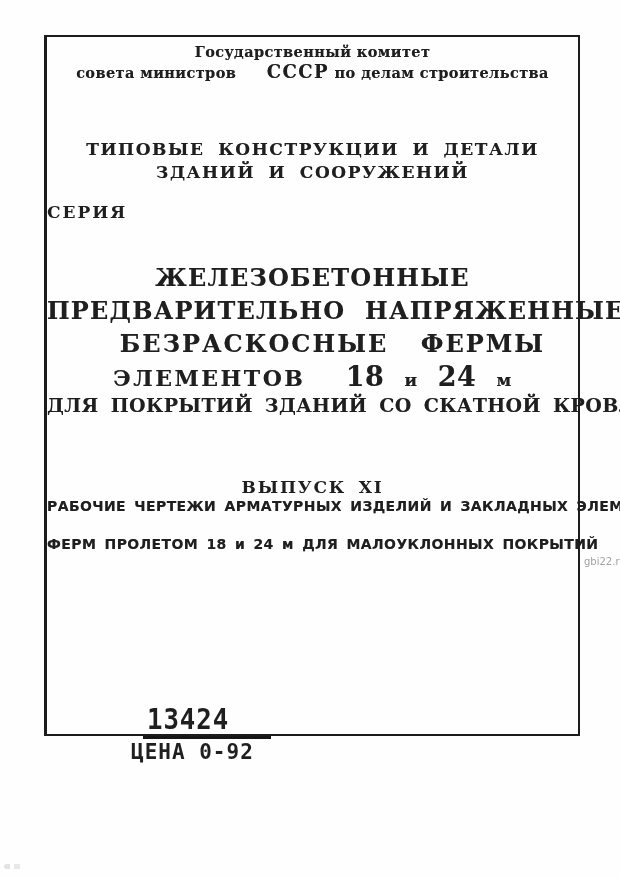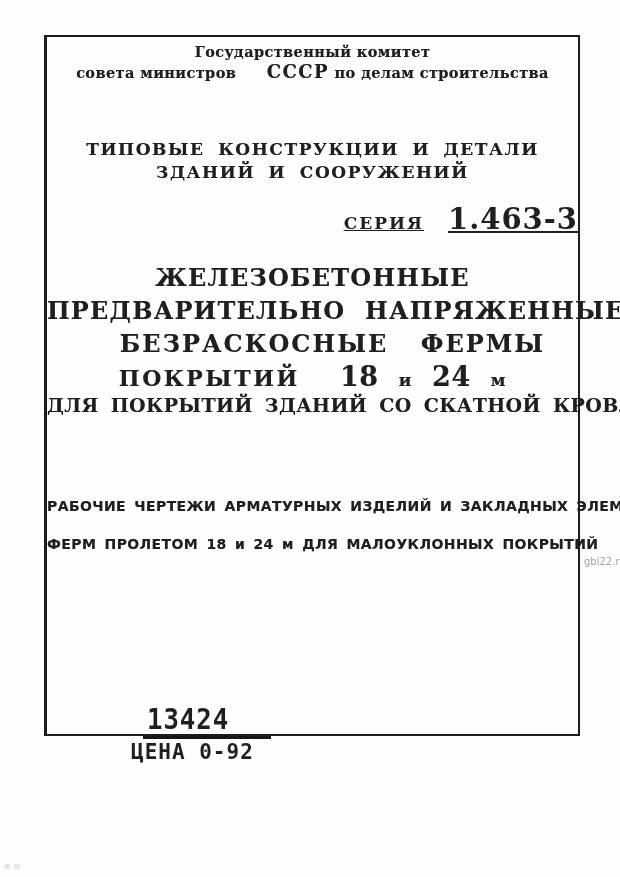--- a/index.html
+++ b/index.html
@@ -51,24 +51,23 @@
     font-weight: 700;
     font-size: 17px;
     letter-spacing: 1.6px;
     word-spacing: 6px;
     white-space: nowrap;
     text-shadow: 0 0 0.4px rgba(30,30,30,0.5);
   }
   
   .series-row {
     display: flex;
-    justify-content: flex-end;
+    justify-content: space-between;
     align-items: baseline;
-    gap: 24px;
-    text-decoration: underline;
+    gap: 16px;
   }
   .series-label {
     font-weight: 700;
     font-size: 17px;
     letter-spacing: 2px;
   }
   .series-number {
     font-weight: 700;
     font-size: 29px;
     letter-spacing: 1px;
@@ -166,29 +165,29 @@
   <div class="frame">
 
     <div class="abs center org-line" style="top:6px;">Государственный комитет</div>
     <div class="abs center org-line" style="top:24px;"><span>совета министров</span>&nbsp;<span class="org-cccp">СССР</span>&nbsp;<span>по делам строительства</span></div>
 
     <div class="abs center sec-line" style="top:102px;">ТИПОВЫЕ КОНСТРУКЦИИ И ДЕТАЛИ</div>
     <div class="abs center sec-line" style="top:125px;">ЗДАНИЙ И СООРУЖЕНИЙ</div>
 
     <div class="abs center series-row" style="top:165px;">
       <span class="series-label">СЕРИЯ</span>
-      <span class="series-number">1.463-3</span>
     </div>
 
     <div class="abs center title-line" style="top:226px;">ЖЕЛЕЗОБЕТОННЫЕ</div>
     <div class="abs center title-line" style="top:259px;">ПРЕДВАРИТЕЛЬНО НАПРЯЖЕННЫЕ</div>
     <div class="abs center title-line title-line-3" style="top:292px;margin-left:40px;">БЕЗРАСКОСНЫЕ ФЕРМЫ</div>
-    <div class="abs center title-line title-line-4" style="top:324px;"><span>ПОКРЫТИЙ</span>&nbsp;&nbsp;<span class="t4-num">18</span>&nbsp;<span class="t4-small">и</span>&nbsp;<span class="t4-num">24</span>&nbsp;<span class="t4-small">м</span></div>
+    <div class="abs center title-line title-line-4" style="top:324px;"><span>ЭЛЕМЕНТОВ</span>&nbsp;&nbsp;<span class="t4-num">18</span>&nbsp;<span class="t4-small">и</span>&nbsp;<span class="t4-num">24</span>&nbsp;<span class="t4-small">м</span></div>
     <div class="abs center title-line-5" style="top:357px;">ДЛЯ ПОКРЫТИЙ ЗДАНИЙ СО СКАТНОЙ КРОВЛЕЙ</div>
 
+    <div class="abs center issue-label" style="top:440px;">ВЫПУСК XI</div>
     <div class="abs center issue-sub" style="top:461px;">РАБОЧИЕ ЧЕРТЕЖИ АРМАТУРНЫХ ИЗДЕЛИЙ И ЗАКЛАДНЫХ ЭЛЕМЕНТОВ</div>
     <div class="abs center issue-sub" style="top:499px;">ФЕРМ ПРОЛЕТОМ 18 и 24 м ДЛЯ МАЛОУКЛОННЫХ ПОКРЫТИЙ</div>
 
     <div class="abs stamp-number">13424</div>
     <div class="abs stamp-underline"></div>
     <div class="abs stamp-price">ЦЕНА 0-92</div>
 
   </div>
 
   <div class="abs watermark">gbi22.ru</div>

